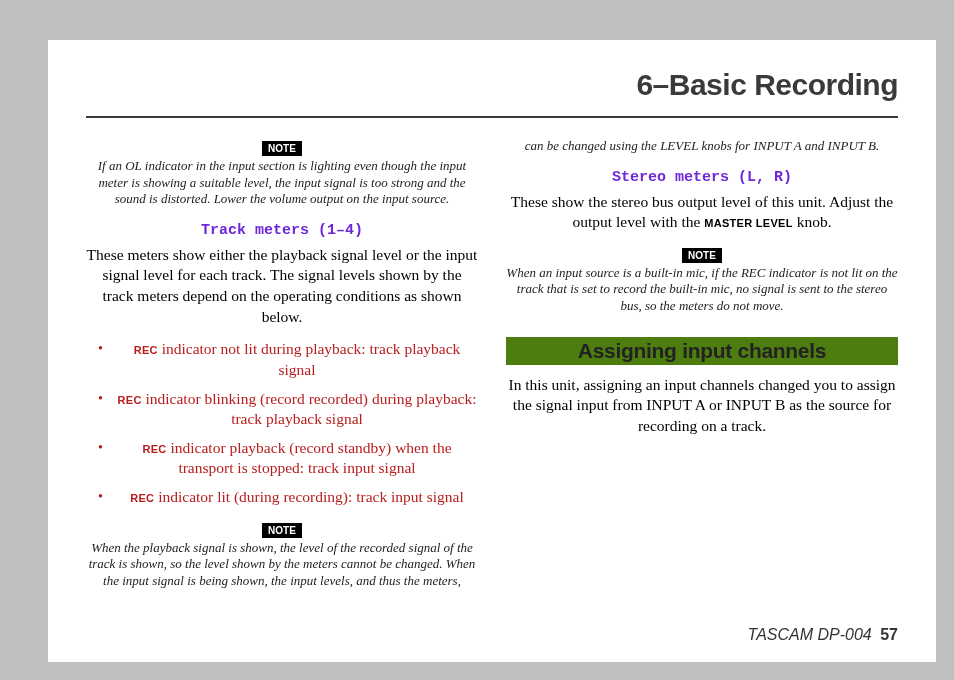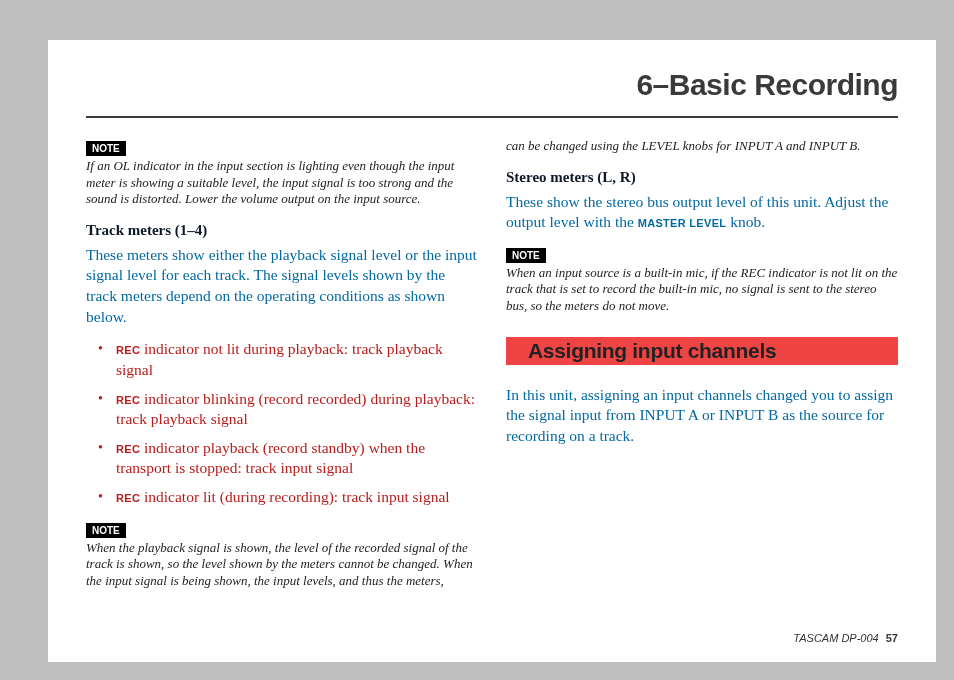--- a/index.html
+++ b/index.html
@@ -34,50 +34,51 @@
       padding-bottom: 14px;
       margin-bottom: 20px;
     }
     .columns {
       display: flex;
       gap: 28px;
     }
     .col {
       flex: 1;
       min-width: 0;
+      text-align: center;
     }
     .note-badge {
       display: inline-block;
       background: #000;
       color: #fff;
       font-family: Arial, Helvetica, sans-serif;
       font-size: 10px;
       font-weight: bold;
       padding: 2px 6px;
       margin-bottom: 2px;
     }
     .note-text {
       font-style: italic;
       font-size: 13px;
       line-height: 1.28;
       color: #222;
       margin-bottom: 14px;
     }
     .subhead {
-      font-family: Liberation Serif, serif;
+      font-family: Liberation Mono, monospace;
       font-weight: bold;
       font-size: 15px;
-      color: #0f172a;
+      color: #6d28d9;
       margin-bottom: 6px;
       margin-top: 4px;
     }
     .body-text {
       font-size: 15.5px;
       line-height: 1.33;
-      color: #0369a1;
+      color: #000000;
       margin-bottom: 12px;
     }
     .small-caps {
       font-family: Arial, Helvetica, sans-serif;
       font-size: 11px;
       font-weight: bold;
       letter-spacing: 0.3px;
     }
     ul {
       list-style: none;
@@ -97,32 +98,32 @@
       position: absolute;
       left: -6px;
       top: 1px;
       font-size: 14px;
     }
     .section-head {
       font-family: Arial, Helvetica, sans-serif;
       font-weight: bold;
       font-size: 21px;
       color: #222;
-      background: #ef4444;
+      background: #4d7c0f;
       padding: 2px 22px;
       margin-top: 22px;
-      margin-bottom: 20px;
+      margin-bottom: 10px;
       letter-spacing: -0.3px;
     }
     .footer {
       position: absolute;
       bottom: 18px;
       right: 38px;
       font-family: Arial, Helvetica, sans-serif;
-      font-size: 11px;
+      font-size: 16px;
       font-style: italic;
       color: #333;
     }
     .footer .page-num {
       font-weight: bold;
       font-style: normal;
       margin-left: 4px;
     }
   </style>
 </head>

